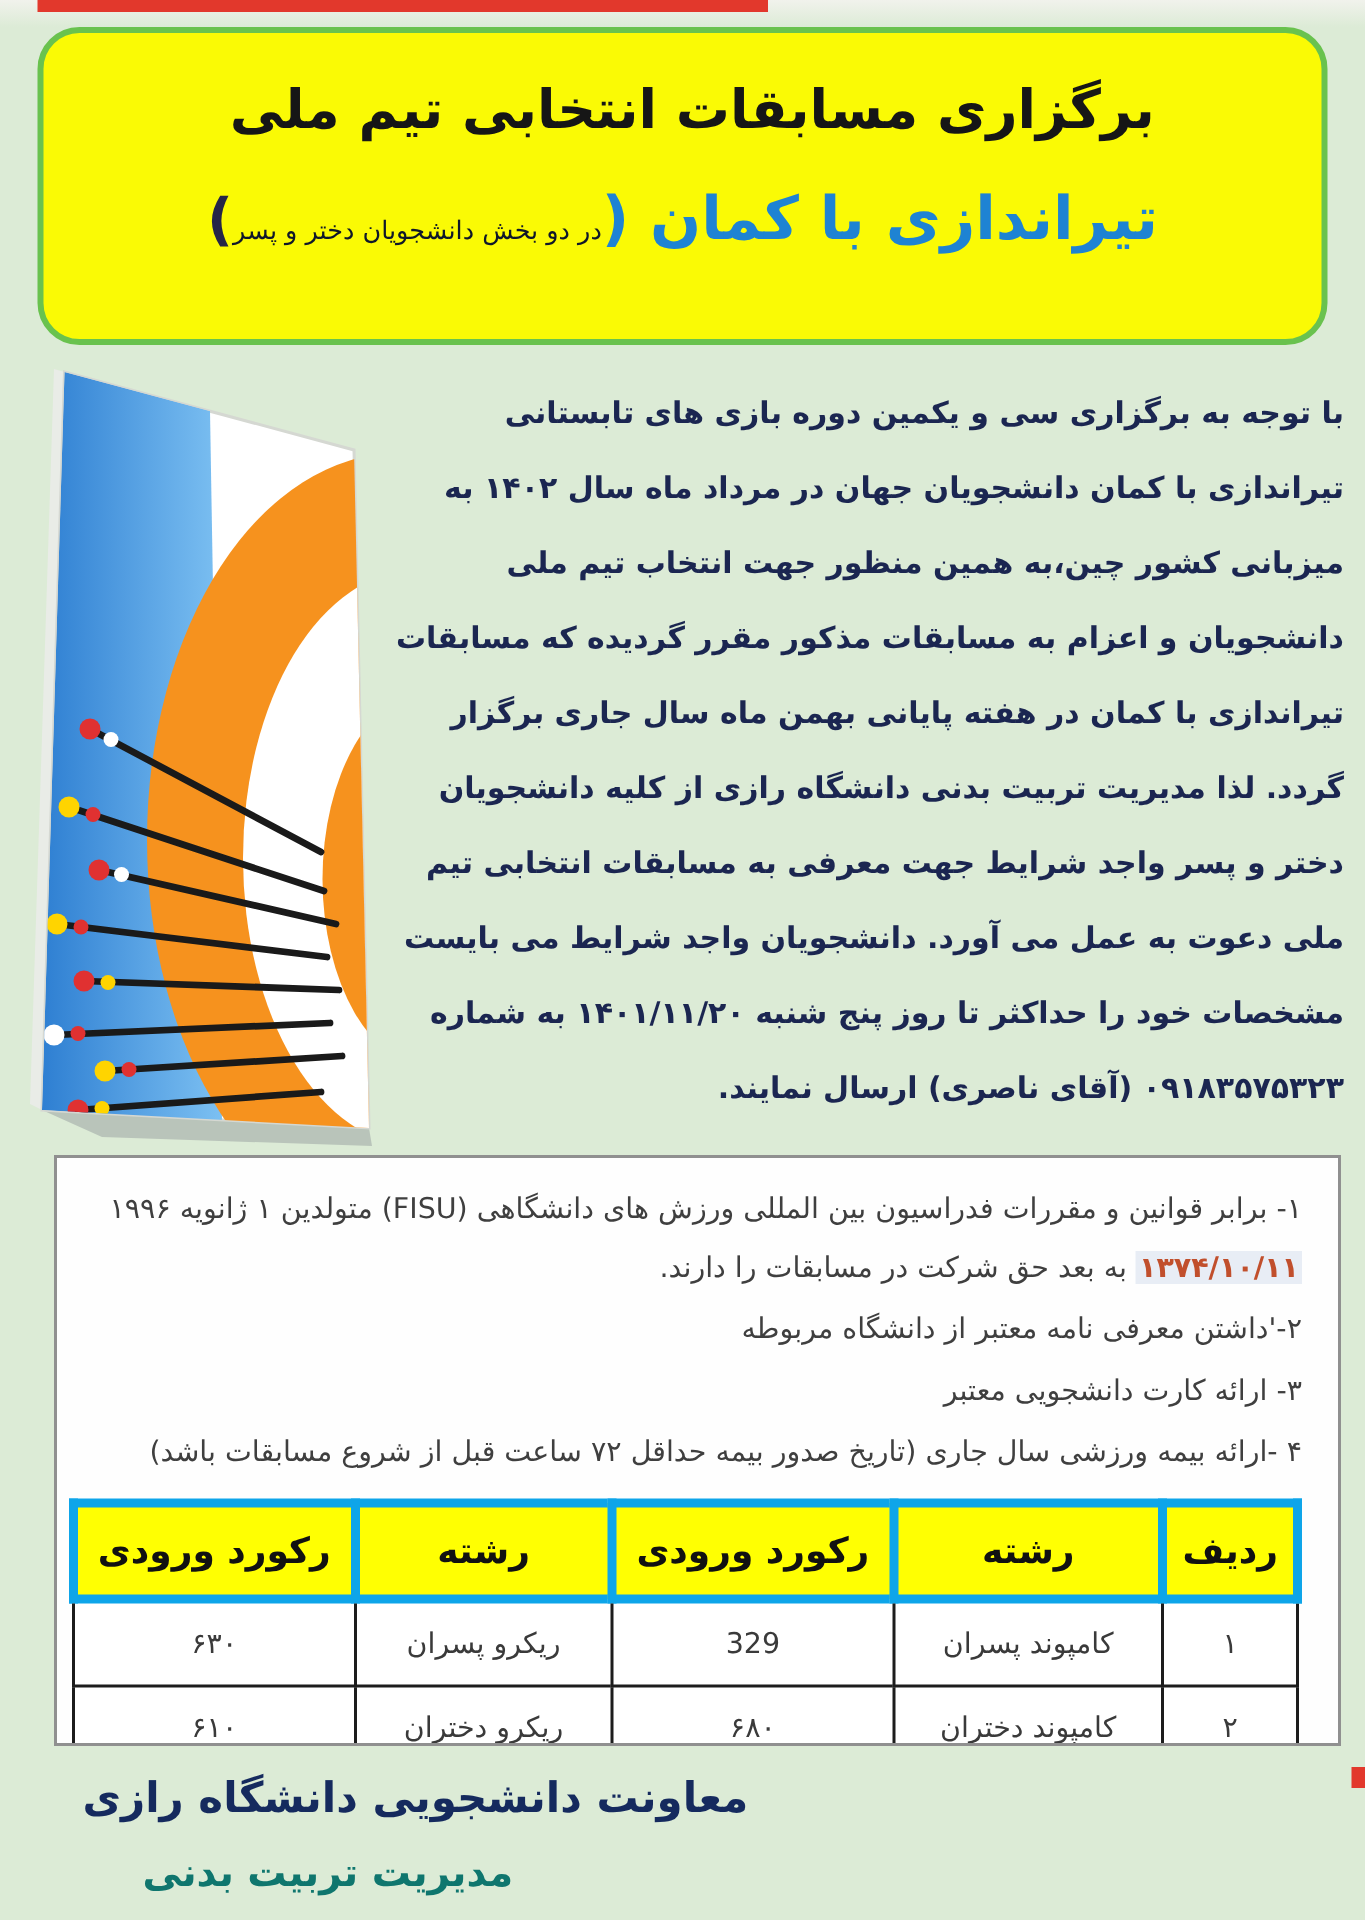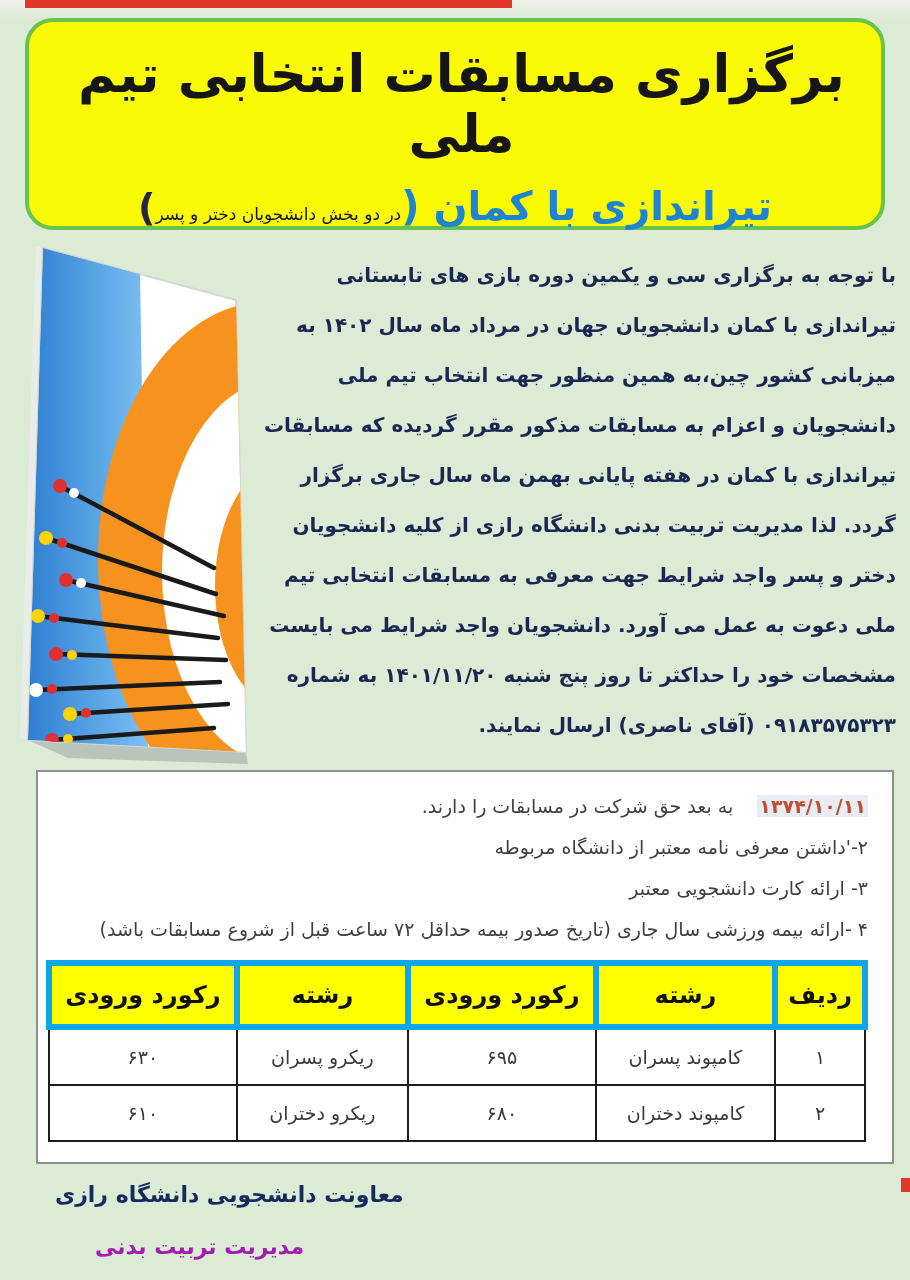--- a/index.html
+++ b/index.html
@@ -12,21 +12,21 @@
     background:linear-gradient(#f1f2ec,#dcebd6);}
   .red-strip-top{position:absolute;left:25px;top:0;width:487px;height:8px;background:#e2382c;}
   .red-mark-right{position:absolute;left:901px;top:1178px;width:9px;height:14px;background:#e2382c;}
 
   
   .header-box{
     position:absolute; left:25px; top:18px; width:860px; height:212px;
     box-sizing:border-box; background:#fafa05; border:4px solid #69c24e;
     border-radius:28px; text-align:center;
   }
-  .header-title{margin-top:22px; font-size:52px; font-weight:bold; color:#161616; line-height:60px;margin-left:13px;}
+  .header-title{margin-top:22px; font-size:36px; font-weight:bold; color:#161616; line-height:60px;margin-left:13px;}
   .header-sub{margin-top:16px; line-height:52px; white-space:nowrap;}
   .sub-big-blue{font-size:40px; font-weight:bold; color:#1e83d3;}
   .sub-note{font-size:17px; font-weight:normal; color:#0f172a;}
   .sub-close{font-size:38px; font-weight:bold; color:#252547;}
 
   
   .photo{position:absolute; left:8px; top:242px; width:246px; height:524px;}
 
   
   .body-text{
@@ -38,38 +38,38 @@
   
   .cond-box{
     position:absolute; left:36px; top:770px; width:858px; height:394px;
     box-sizing:border-box; background:#fefefe; border:2px solid #909090;
     padding:10px 24px 0 14px; color:#3f3f3f; overflow:hidden;
     font-size:19px; text-align:right;
   }
   .cond-title{font-size:21px; font-weight:bold; color:#2f2f2f; text-decoration:underline;}
   .cond-item{margin-top:9px; line-height:30px;}
   .cond-item.sp{margin-top:11px;}
-  .cond-date{color:#c14f2c; font-weight:bold; background:#e8edf5; padding:0 2px;margin-left:18px;}
+  .cond-date{color:#c14f2c; font-weight:bold; background:#e8edf5; padding:0 2px;}
 
   
   .rec-table{width:822px; margin:16px auto 0; border-collapse:collapse; text-align:center;}
   .rec-table th{
     border:6px solid #0ea5e9; background:#ffff02; color:#111;
     font-size:24px; font-weight:bold; height:56px;
   }
   .rec-table td{
     border:2px solid #1c1c1c; background:#fff; color:#3a3a3a;
     font-size:19px; height:52px;margin-left:13px;
   }
   .c-radif{width:11%;} .c-reshte1{width:22%;} .c-rec1{width:23%;}
   .c-reshte2{width:21%;} .c-rec2{width:23%;}
 
   
-  .footer-1{position:absolute; left:55px; top:1182px; font-size:22px; font-weight:bold; color:#152a5e;}
-  .footer-2{position:absolute; left:95px; top:1234px; font-size:22px; font-weight:bold; color:#a21caf;}
+  .footer-1{position:absolute; left:55px; top:1182px; font-size:28px; font-weight:bold; color:#152a5e;}
+  .footer-2{position:absolute; left:95px; top:1234px; font-size:26px; font-weight:bold; color:#0f766e;}
 </style>
 </head>
 <body>
 
 <div class="page">
 
   <div class="top-gradient"></div>
   <div class="red-strip-top"></div>
   <div class="red-mark-right"></div>
 
@@ -136,38 +136,39 @@
 میزبانی کشور چین،به همین منظور جهت انتخاب تیم ملی
 دانشجویان و اعزام به مسابقات مذکور مقرر گردیده که مسابقات
 تیراندازی با کمان در هفته پایانی بهمن ماه سال جاری برگزار
 گردد. لذا مدیریت تربیت بدنی دانشگاه رازی از کلیه دانشجویان
 دختر و پسر واجد شرایط جهت معرفی به مسابقات انتخابی تیم
 ملی دعوت به عمل می آورد. دانشجویان واجد شرایط می بایست
 مشخصات خود را حداکثر تا روز پنج شنبه ۱۴۰۱/۱۱/۲۰ به شماره
 ۰۹۱۸۳۵۷۵۳۲۳ (آقای ناصری) ارسال نمایند.</div>
 
   <div class="cond-box">
+    <div class="cond-item">۱- برابر قوانین و مقررات فدراسیون بین المللی ورزش های دانشگاهی (FISU) متولدین ۱ ژانویه ۱۹۹۶</div>
     <div class="cond-item"><span class="cond-date">۱۳۷۴/۱۰/۱۱</span><span> به بعد حق شرکت در مسابقات را دارند.</span></div>
     <div class="cond-item sp">۲-'داشتن معرفی نامه معتبر از دانشگاه مربوطه</div>
     <div class="cond-item sp">۳- ارائه کارت دانشجویی معتبر</div>
     <div class="cond-item sp">۴ -ارائه بیمه ورزشی سال جاری (تاریخ صدور بیمه حداقل ۷۲ ساعت قبل از شروع مسابقات باشد)</div>
 
     <table class="rec-table">
       <tbody>
           <tr>
         <th class="c-radif">ردیف</th>
         <th class="c-reshte1">رشته</th>
         <th class="c-rec1">رکورد ورودی</th>
         <th class="c-reshte2">رشته</th>
         <th class="c-rec2">رکورد ورودی</th>
       </tr>
       <tr>
         <td>۱</td>
         <td>کامپوند پسران</td>
-        <td>۶۹۵</td>
+        <td>329</td>
         <td>ریکرو پسران</td>
         <td>۶۳۰</td>
       </tr>
       <tr>
         <td>۲</td>
         <td>کامپوند دختران</td>
         <td>۶۸۰</td>
         <td>ریکرو دختران</td>
         <td>۶۱۰</td>
       </tr>

